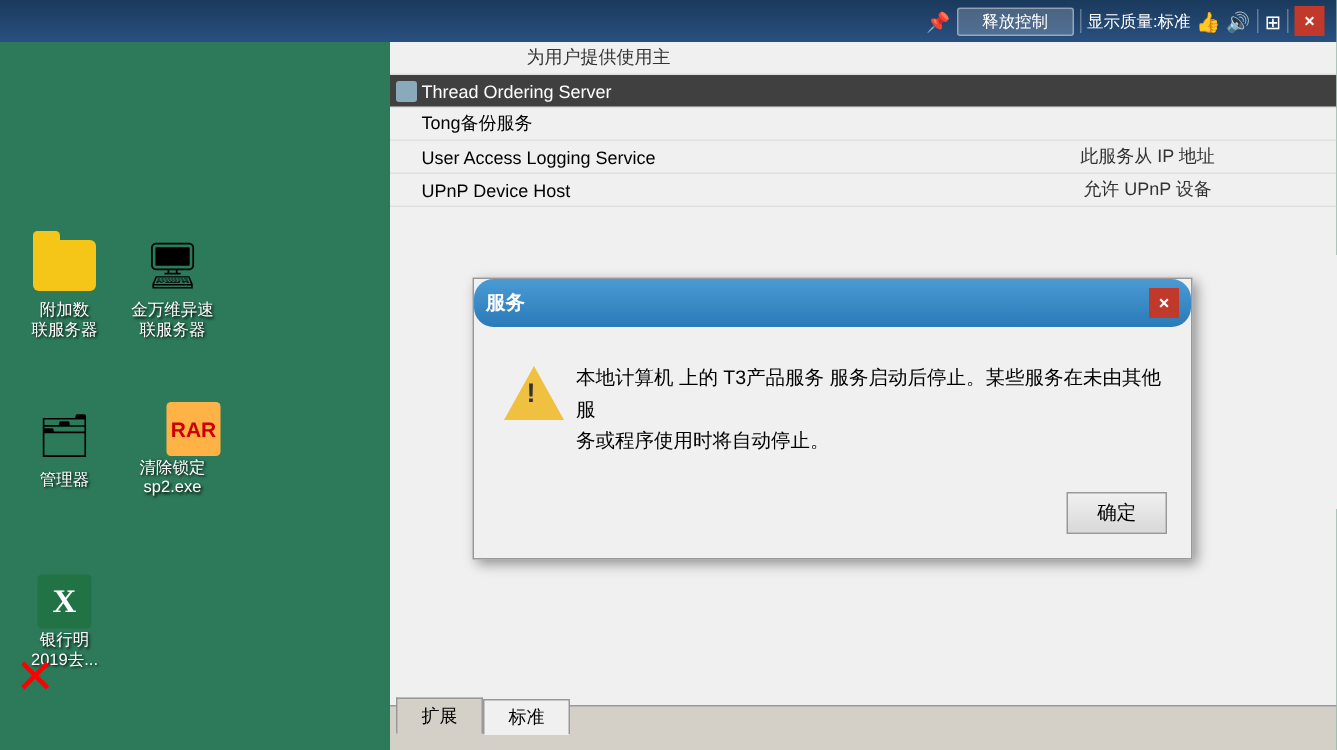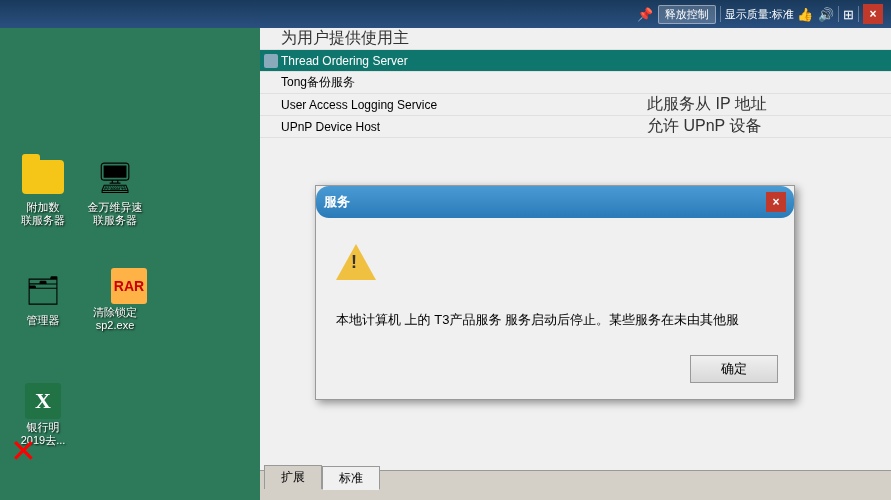--- a/index.html
+++ b/index.html
@@ -55,21 +55,21 @@
 
     .services-table .row {
       display: flex;
       align-items: center;
       height: 22px;
       border-bottom: 1px solid #e0e0e0;
       padding: 0 4px;
     }
 
     .services-table .row.selected {
-      background: #0f766e;
+      background: #404040;
       color: #fff;
     }
 
     .row-name {
       flex: 1;
       white-space: nowrap;
       overflow: hidden;
       text-overflow: ellipsis;
     }
 
@@ -194,23 +194,22 @@
       display: flex;
       align-items: center;
       justify-content: center;
       font-weight: bold;
     }
 
     .dialog-body {
       padding: 24px 20px 16px 20px;
       display: flex;
       align-items: flex-start;
-      gap: 28px;
+      gap: 8px;
       min-height: 80px;
-      flex-direction: column;
     }
 
     .warning-icon {
       width: 40px;
       height: 40px;
       flex-shrink: 0;
       display: flex;
       align-items: center;
       justify-content: center;
     }
@@ -241,21 +240,21 @@
       flex: 1;
     }
 
     .dialog-footer {
       display: flex;
       justify-content: flex-end;
       padding: 8px 16px 16px;
     }
 
     .ok-button {
-      width: 88px;
+      width: 67px;
       height: 28px;
       background: linear-gradient(to bottom, #f0f0f0, #d8d8d8);
       border: 1px solid #999;
       font-size: 13px;
       cursor: pointer;
       display: flex;
       align-items: center;
       justify-content: center;
     }
 
@@ -277,39 +276,39 @@
       top: 28px;
       left: 0;
       width: 260px;
       bottom: 0;
       background: #2d7a5a;
     }
 
     
     .col-right {
       width: 240px;
-      font-size: 16px;
+      font-size: 12px;
       color: #333;
-      text-align: left;
+      text-align: center;
       padding-right: 4px;
       white-space: nowrap;
       overflow: hidden;
     }
 
     
     .top-controls {
       display: flex;
       align-items: center;
       gap: 4px;
       color: #fff;
       font-size: 11px;
     }
 
     .ctrl-btn {
-      padding: 1px 6px;
+      padding: 1px 16px;
       background: rgba(255,255,255,0.2);
       border: 1px solid rgba(255,255,255,0.4);
       color: #fff;
       font-size: 11px;
       cursor: pointer;
       border-radius: 2px;
     }
 
     .divider-v {
       width: 1px;
@@ -419,20 +418,21 @@
         <span>服务</span>
         <button class="dialog-close-btn">×</button>
       </div>
 
       <div class="dialog-body">
         <div class="warning-icon">
           <div class="warning-triangle"></div>
         </div>
         <div class="dialog-message">
           <span>本地计算机 上的 T3产品服务 服务启动后停止。某些服务在未由其他服</span><br>
+          <span>务或程序使用时将自动停止。</span>
         </div>
       </div>
 
       <div class="dialog-footer">
         <button class="ok-button">确定</button>
       </div>
     </div>
   </div>
 
 </div>

